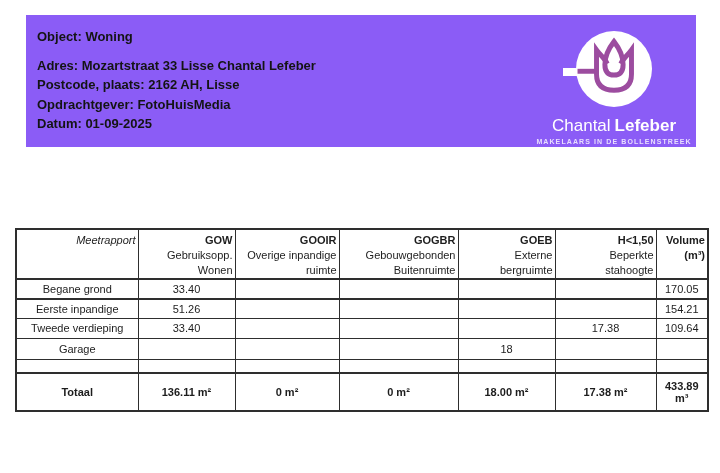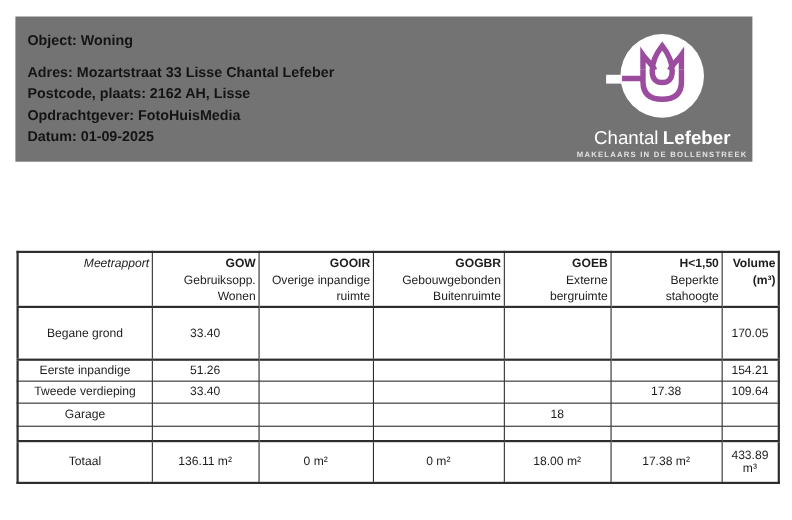--- a/index.html
+++ b/index.html
@@ -4,22 +4,22 @@
 <style>
   html,body{margin:0;padding:0;}
   body{
     width:720px;height:473px;background:#ffffff;
     font-family:"Liberation Sans",sans-serif;
     position:relative;overflow:hidden;
     -webkit-font-smoothing:antialiased;
   }
   
   .info-panel{
-    position:absolute;left:14px;top:15px;width:670px;height:132px;
-    background:#737373;
+    position:absolute;left:26px;top:15px;width:670px;height:132px;
+    background:#8b5cf6;
   }
   .info-text{
     position:absolute;left:11px;top:12px;
     color:#141414;font-weight:bold;font-size:13px;line-height:19.5px;
     white-space:nowrap;
   }
   .info-text .first{margin-bottom:9px;}
   
   .logo{
     position:absolute;top:0;right:3px;width:158px;height:100%;
@@ -50,29 +50,29 @@
   }
   table.meet td,table.meet th{
     border:1.5px solid #2e2e2e;text-align:center;vertical-align:middle;
     padding:0 2px;overflow:hidden;
   }
   table.meet{border:2px solid #2e2e2e;}
   tr.hdr{height:48px;}
   tr.hdr th{vertical-align:top;padding-top:3px;font-weight:normal;line-height:15px;border-bottom-width:2px;text-align:right;}
   th .code{font-weight:bold;}
   th.corner{vertical-align:bottom;padding-bottom:5px;font-weight:bold;font-style:italic;}
-  tr.r-begane{height:48px;}
+  tr.r-begane{height:20px;}
   tr.r-begane td{border-bottom-width:2px;}
   tr.r-eerste{height:19px;}
   tr.r-tweede{height:20px;}
   tr.r-garage{height:21px;}
   tr.r-blank{height:14px;}
   tr.r-blank td{border-bottom-width:2px;}
   tr.r-totaal{height:38px;}
-  tr.r-totaal td{font-weight:normal;}
+  tr.r-totaal td{font-weight:bold;}
   col.c-label{width:122px;} col.c-gow{width:97px;} col.c-gooir{width:104px;}
   col.c-gogbr{width:119px;} col.c-goeb{width:97px;} col.c-h150{width:101px;}
   col.c-vol{width:52px;}
 </style>
 </head>
 <body>
 
 <div class="info-panel">
   <div class="info-text">
     <div class="first">Object: Woning</div>

